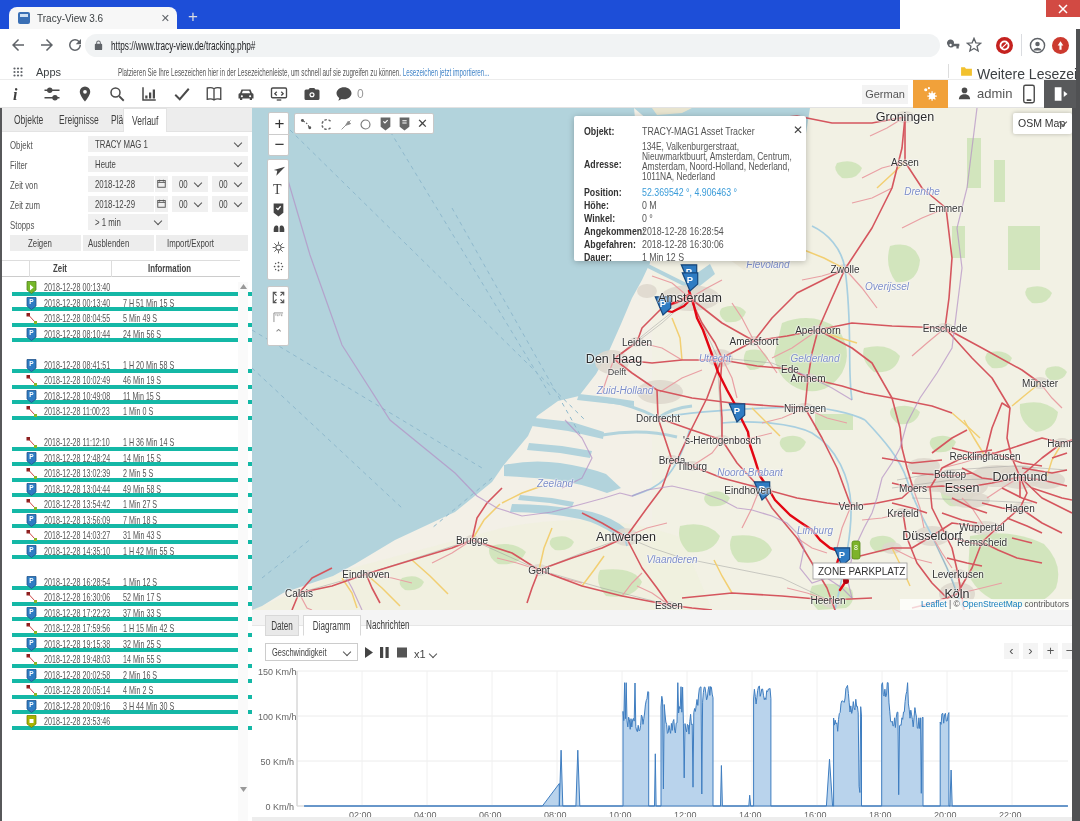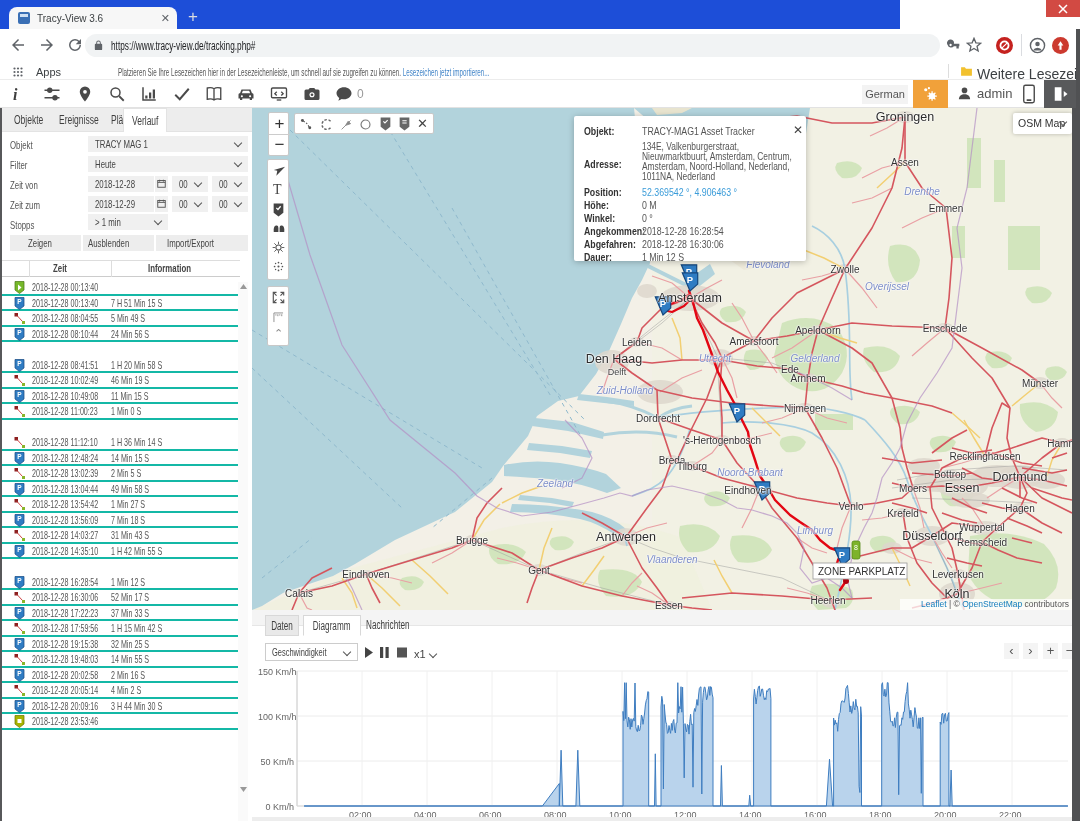--- a/index.html
+++ b/index.html
@@ -26,21 +26,21 @@
 #rstrip2{position:absolute;left:1076px;top:29px;width:4px;height:79px;background:#505153}
 #lstrip{position:absolute;left:0;top:108px;width:2px;height:713px;background:#57585a}
 #sidebar{position:absolute;left:0;top:108px;width:252px;height:713px;background:#fff}
 #stabs{position:absolute;left:0;top:0;width:252px;height:24px;background:#ededed;border-bottom:1px solid #e3e3e3}
 .stab{position:absolute;top:0;height:24px;line-height:24px;font-size:12.5px;color:#3f3f3f}
 .flabel{position:absolute;left:10px;font-size:11.5px;color:#555}
 .fsel{position:absolute;background:#f0f0f0;font-size:11.5px;color:#444;line-height:16px;padding-left:7px}
 .chev{position:absolute;width:6px;height:6px;border-right:1.4px solid #555;border-bottom:1.4px solid #555;transform:rotate(45deg)}
 .sbtn{position:absolute;background:#ededed;color:#444;font-size:11.5px;text-align:center;line-height:16px}
 #thead{position:absolute;left:0;top:152px;width:240px;height:17px;border-top:1px solid #ddd;border-bottom:1px solid #ccc;font-size:11.5px;color:#444;font-weight:bold}
-.trow{position:absolute;left:0;width:240px;height:15.5px;font-size:10.5px;color:#555;border-bottom:2px solid #14b8a6}
+.trow{position:absolute;left:12px;width:240px;height:15.5px;font-size:10.5px;color:#555;border-bottom:4px solid #14b8a6}
 .trow .tt{position:absolute;left:32px;top:1px}
 .trow .dd{position:absolute;left:111px;top:1px}
 .trow svg{position:absolute;left:14px;top:1px}
 #map{position:absolute;left:252px;top:108px;width:820px;height:502px;background:#b2d3dc;overflow:hidden}
 .mapctl{position:absolute;background:#fff;border:1px solid #c8c8c8;border-radius:2px}
 .mlabel{position:absolute;font-size:10px;color:#333;white-space:nowrap;text-shadow:0 0 2px #fff,0 0 2px #fff,0 0 2px #fff;transform:translate(-50%,-50%)}
 .mbig{font-size:12.5px;color:#2b2b2b}
 .mprov{font-style:italic;color:#7d8ec9;font-size:10px}
 .msmall{font-size:9px;color:#444}
 #popup{position:absolute;left:322px;top:8px;width:232px;height:145px;background:#fff;border-radius:2px;box-shadow:0 1px 6px rgba(0,0,0,.25);font-size:11px;color:#555}

